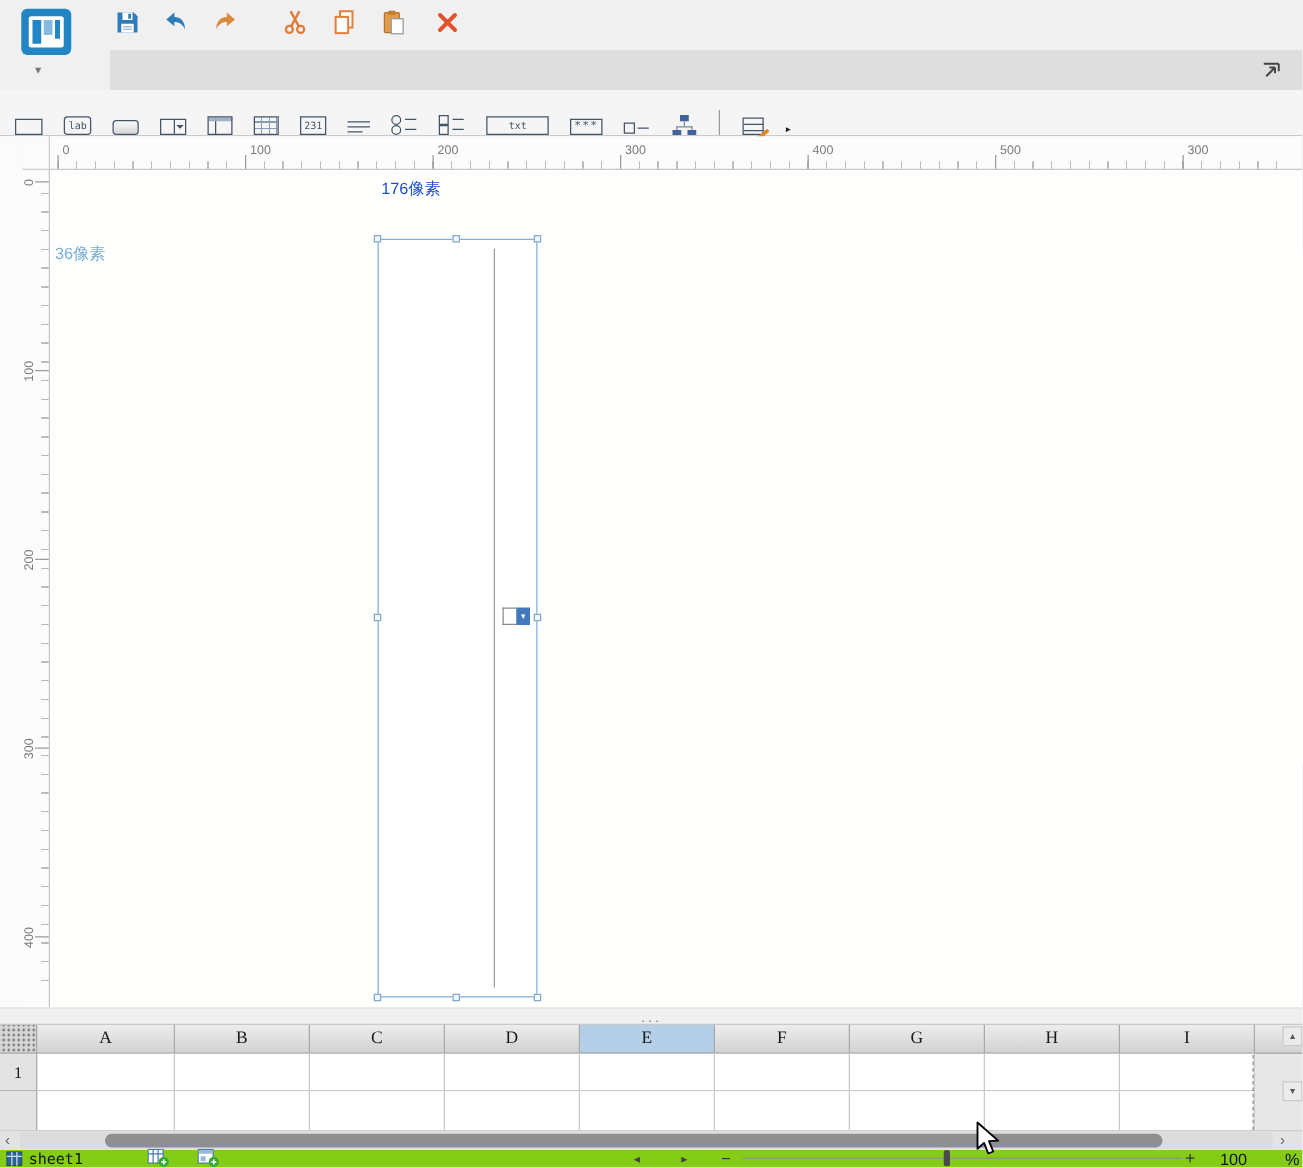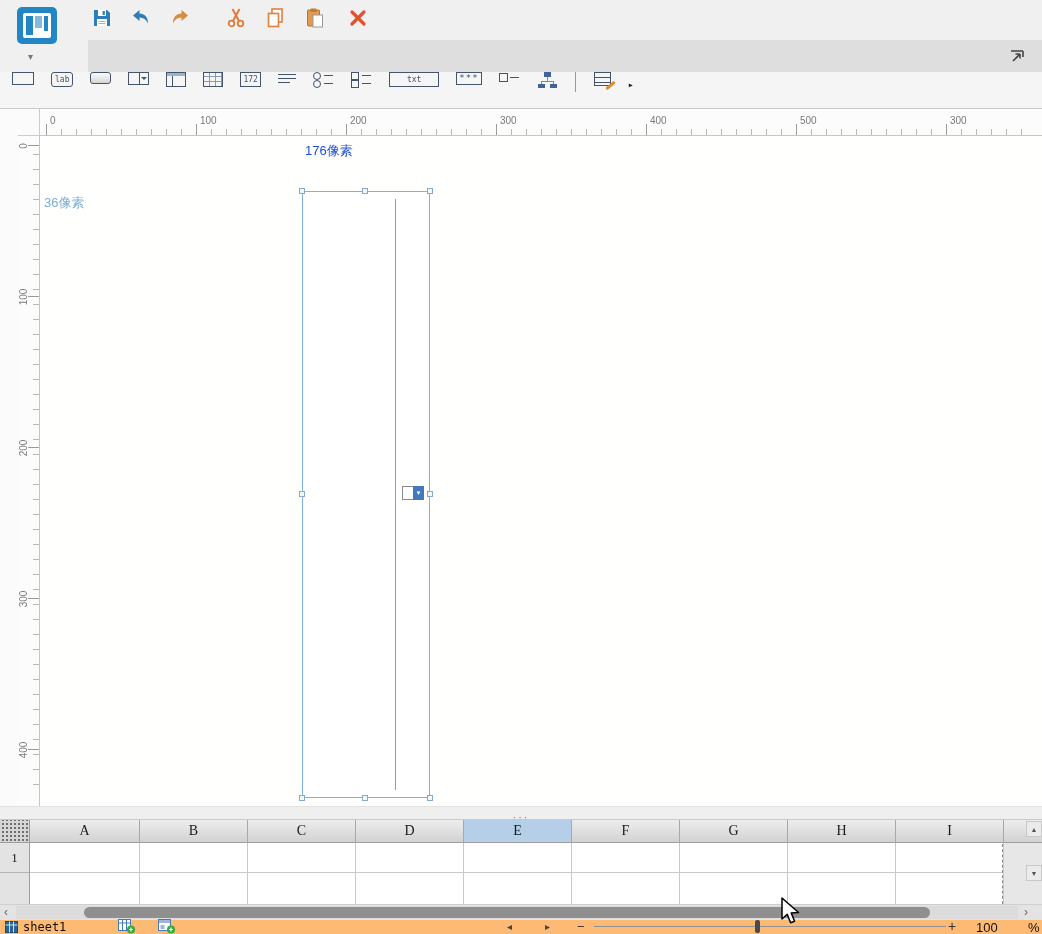--- a/index.html
+++ b/index.html
@@ -18,21 +18,21 @@
   #tabstrip{position:absolute;left:88px;top:40px;right:0;height:32px;background:#dedede}
   #active-tab{position:absolute;left:0;top:0;width:398px;height:32px;background:#ececec;
     border-right:1px solid #b8b8b8;display:flex;align-items:center;gap:9px;padding:0 12px 0 10px}
   #tab-icons{display:flex;gap:8px;align-items:center}
   #tab-label{font-family:"DejaVu Sans Mono","Liberation Mono",monospace;font-size:13px;color:#222;letter-spacing:1px}
   #tab-close{margin-left:auto;font-size:15px;color:#555;line-height:15px}
   #corner-icon{position:absolute;right:16px;top:8px}
 
   
   #widgetbar{position:absolute;left:0;top:72px;width:100%;height:37px;background:#f5f5f5;
-    border-bottom:1px solid #c9c9c9;display:flex;align-items:flex-start;padding-left:12px;gap:17px}
+    border-bottom:1px solid #c9c9c9;display:flex;align-items:flex-end;padding-left:12px;gap:17px}
   .wicon{position:relative;display:inline-flex;align-items:center;justify-content:center;
     color:#44546a;font-size:8px;line-height:9px;font-family:"DejaVu Sans Mono",monospace}
   .w-report-block{width:22px;height:13px;border:1px solid #44546a}
   .w-label{border:1px solid #44546a;border-radius:3px;padding:2px 3px}
   .w-button{width:21px;height:12px;border:1px solid #44546a;border-radius:3px;background:linear-gradient(#fdfdfd,#d5d5d5)}
   .w-combobox{width:21px;height:13px;border:1px solid #44546a}
   .w-combobox::before{content:"";position:absolute;right:8px;top:0;bottom:0;width:1px;background:#44546a}
   .w-combobox::after{content:"";position:absolute;right:1px;top:4px;border:3px solid transparent;border-top-color:#44546a}
   .w-table-tree{width:20px;height:15px;border:1px solid #44546a;background:
     linear-gradient(#9fb3c8,#9fb3c8) 0 0/20px 3px no-repeat,
@@ -133,21 +133,21 @@
   .scrollbtn.up{top:0}.scrollbtn.down{top:44px}
 
   
   #hscroll{position:absolute;left:0;top:904px;width:100%;height:16px;background:#e3e3e3;border-top:1px solid #cfcfcf}
   .harrow{position:absolute;top:0;font-size:12px;color:#666;line-height:15px}
   .harrow.left{left:4px}.harrow.right{right:14px}
   #htrack{position:absolute;left:16px;right:24px;top:1px;height:13px;background:#dcdcdc}
   #hthumb{position:absolute;left:68px;width:846px;top:1px;height:11px;background:#8f8f8f;border-radius:6px}
 
   
-  #statusbar{position:absolute;left:0;top:920px;width:100%;height:14px;background:#fdba74;font-size:12px;overflow:visible}
+  #statusbar{position:absolute;left:0;top:920px;width:100%;height:14px;background:#84cc16;font-size:12px;overflow:visible}
   #sheettab{position:absolute;left:5px;top:0;display:flex;align-items:center;gap:5px;
     font-family:"DejaVu Sans Mono","Liberation Mono",monospace;font-size:12px;color:#111}
   .sbicon{position:absolute;top:-1px}
   #add-grid{left:118px}
   #add-form{left:158px}
   .navarrow{position:absolute;top:1px;font-size:10px;color:#444}
   #nav-prev{left:507px}
   #nav-next{left:545px}
   #zoom-minus{position:absolute;left:577px;top:-1px;font-size:13px;color:#333}
   #zoomtrack{position:absolute;left:594px;top:6px;width:352px;height:1px;background:#8f8f8f}
@@ -244,21 +244,21 @@
     </div>
   </div>
 
   <div id="widgetbar">
       <span class="wicon w-report-block"></span>
       <span class="wicon w-label">lab</span>
       <span class="wicon w-button"></span>
       <span class="wicon w-combobox"></span>
       <span class="wicon w-table-tree"></span>
       <span class="wicon w-grid"></span>
-      <span class="wicon w-number">172</span>
+      <span class="wicon w-number">231</span>
       <span class="wicon w-textarea"></span>
       <span class="wicon w-radio-group"></span>
       <span class="wicon w-checkbox-group"></span>
       <span class="wicon w-text">txt</span>
       <span class="wicon w-password">***</span>
       <span class="wicon w-checkbox"></span>
       <span class="wicon w-tree"></span>
       <span class="wicon w-separator"></span>
       <span class="wicon w-query"></span>
       <span class="wicon w-expand">▸</span>

